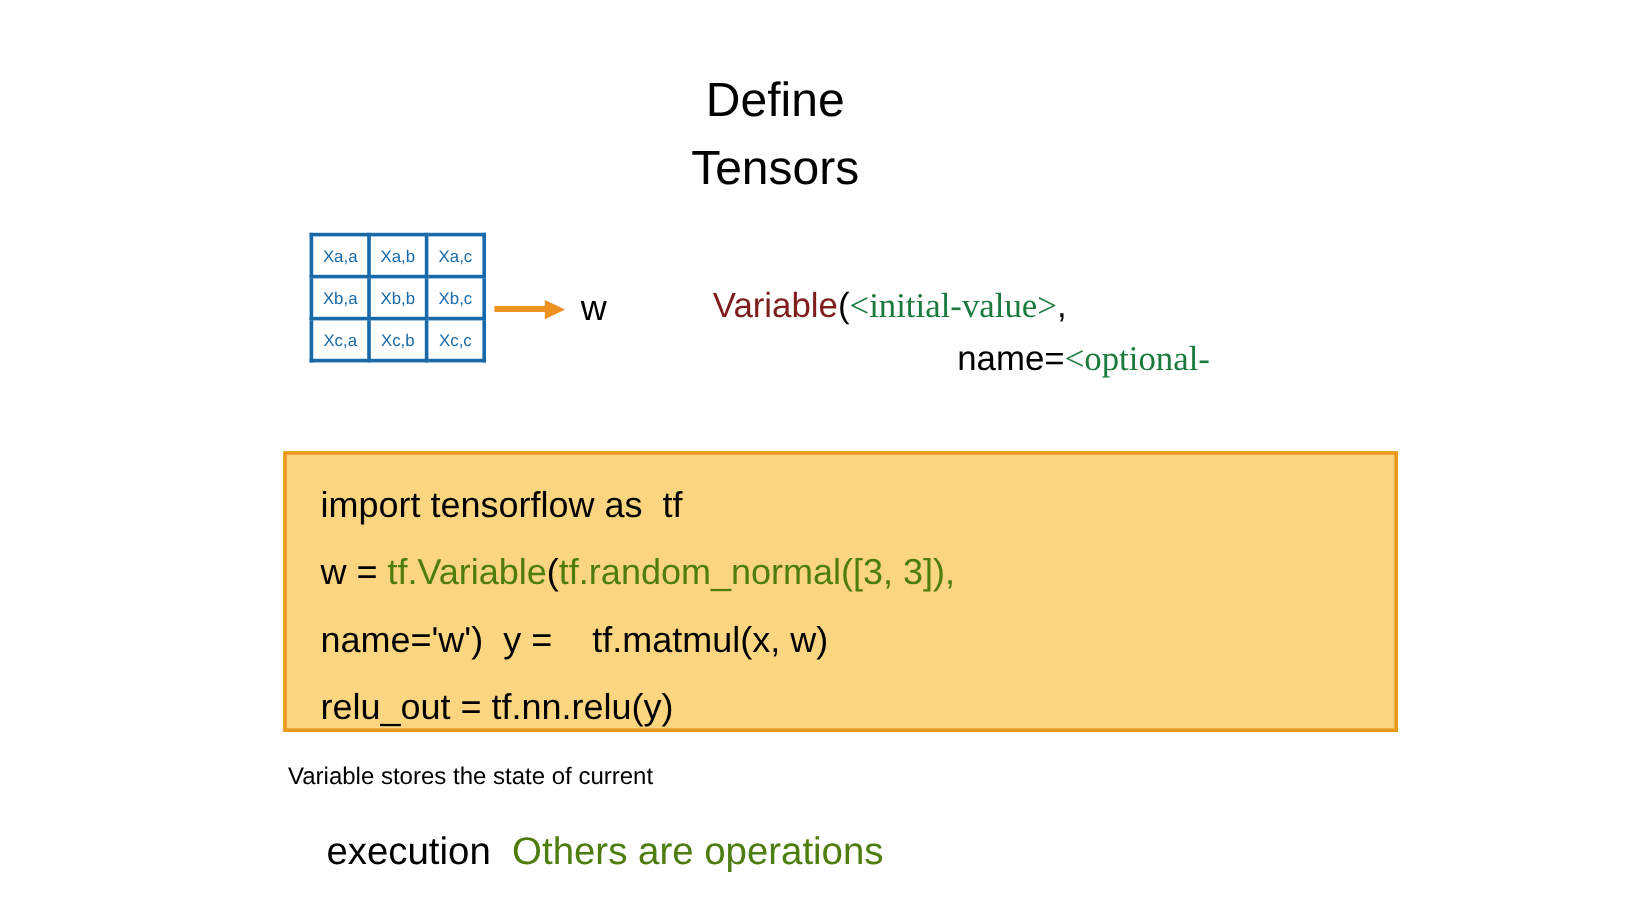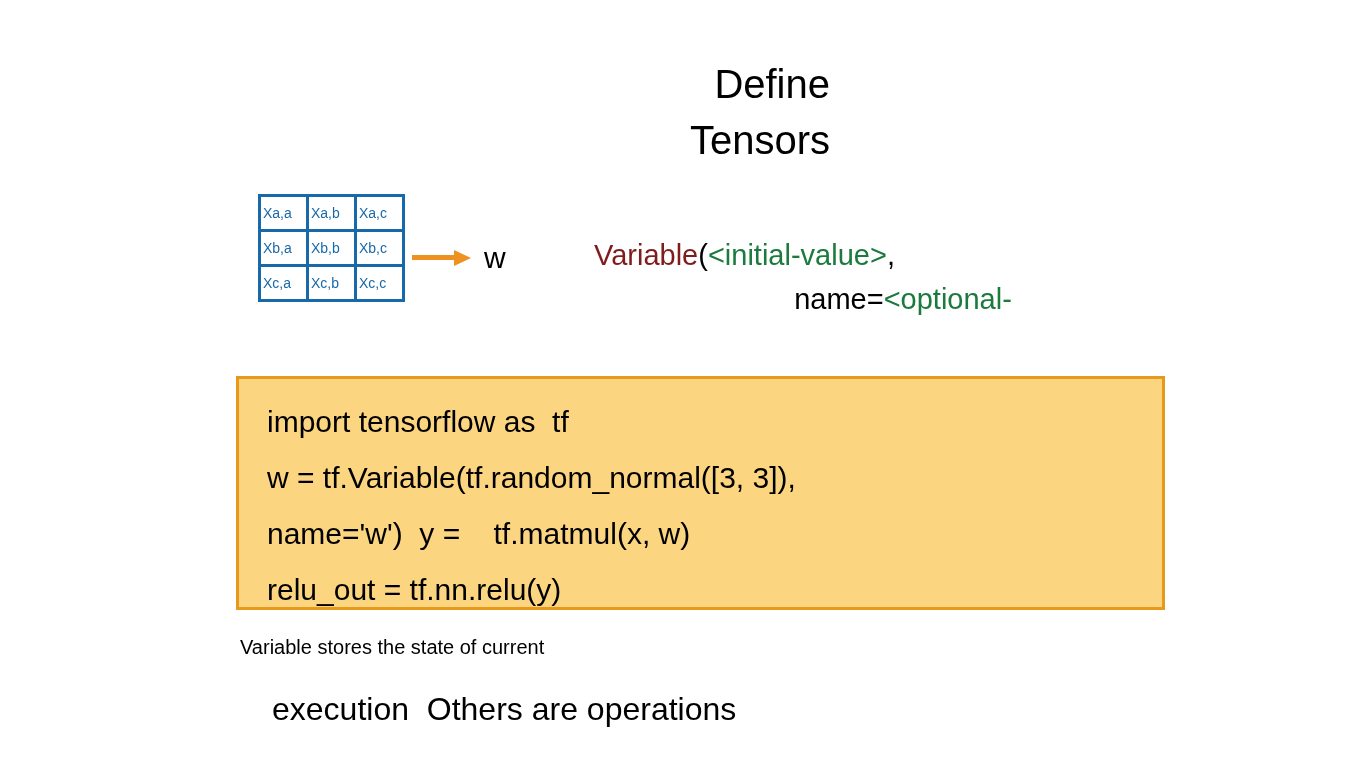--- a/index.html
+++ b/index.html
@@ -12,45 +12,45 @@
     height: 768px;
     position: relative;
     overflow: hidden;
     font-family: "Liberation Sans", sans-serif;
     color: #000000;
   }
 
   
   #slide-title {
     position: absolute;
-    left: 430px;
+    left: 446px;
     top: 56px;
     width: 400px;
-    text-align: right;
+    text-align: center;
     font-size: 40px;
     line-height: 56px;
     color: #000000;
     letter-spacing: 0px;
   }
   #slide-title .title-line { display: block; white-space: pre; }
 
   
   #matrix-table {
     position: absolute;
     left: 258px;
     top: 194px;
     border-collapse: collapse;
     border: 3px solid #1769AA;
   }
   #matrix-table td {
     border: 3px solid #1769AA;
     width: 41px;
     height: 32px;
     padding: 0 2px;
-    text-align: left;
+    text-align: center;
     vertical-align: middle;
     color: #1769AA;
     font-size: 14px;
     font-family: "Liberation Sans", sans-serif;
     white-space: nowrap;
   }
 
   
   #arrow-wrap {
     position: absolute;
@@ -96,23 +96,23 @@
     width: 470px;
     font-size: 29px;
     line-height: 44px;
     color: #000000;
     text-align: left;
   }
   #variable-signature .sig-line { display: block; white-space: pre; }
   #variable-signature .sig-line.indent { padding-left: 148px; text-align: center; }
   #variable-signature .sig-line.indent2 { padding-left: 148px; }
   .c-orange { color: #7f1d1d; }
-  .c-green  { color: #1B7A3D; }
+  .c-green  { color: #1B7A3D; font-family: Liberation Serif, serif; }
   .c-black  { color: #000000; }
-  .c-blue   { color: #000000; }
+  .c-blue   { color: #4d7c0f; }
 
   
   #code-box {
     position: absolute;
     left: 236px;
     top: 376px;
     width: 929px;
     height: 234px;
     background: #FCD581;
     border: 3px solid #E8981A;

